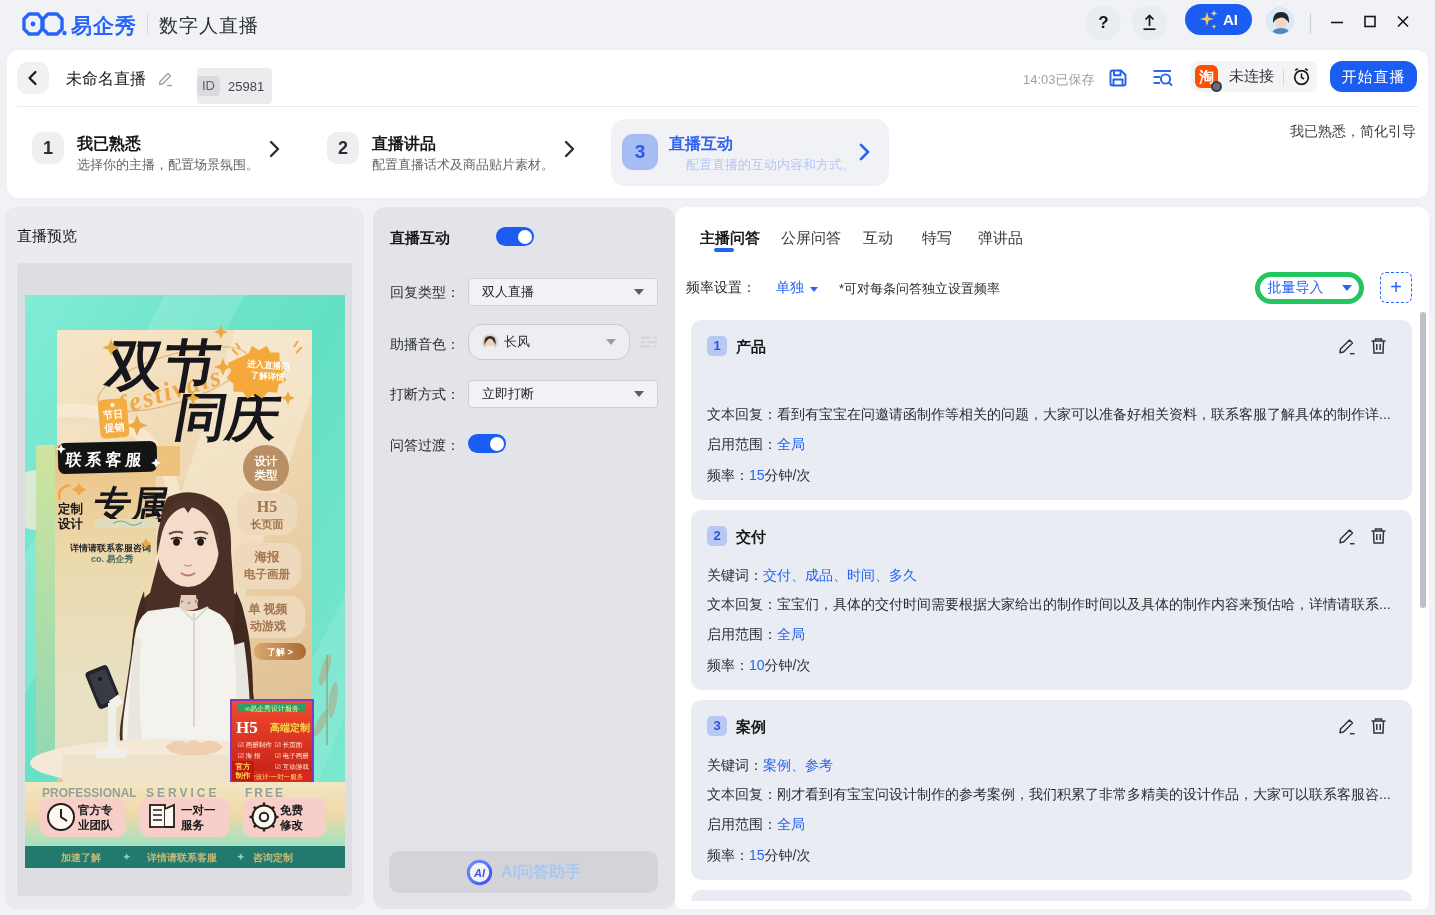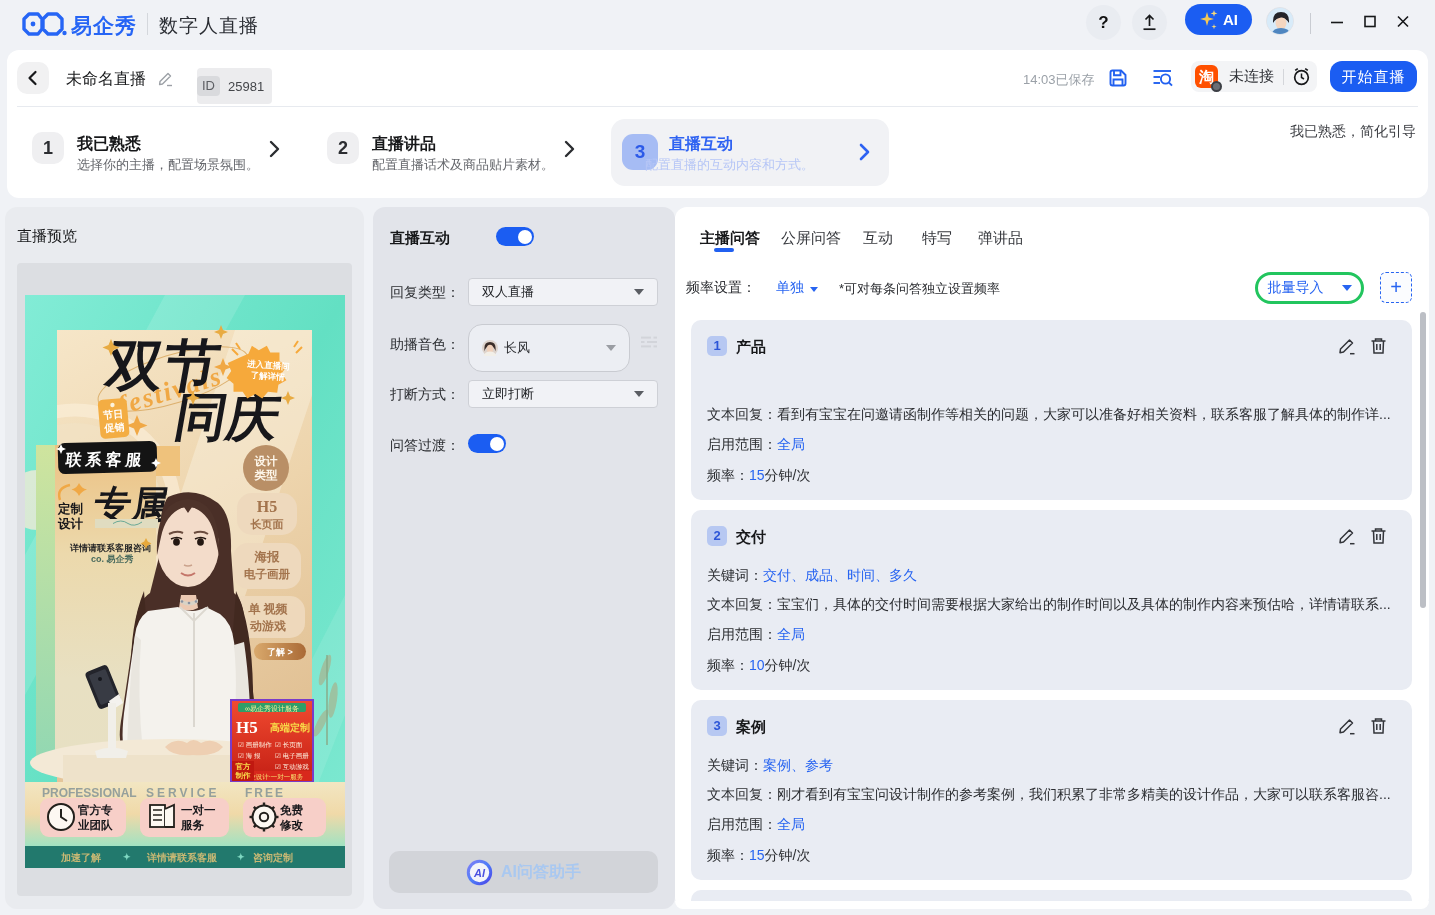--- a/index.html
+++ b/index.html
@@ -53,21 +53,21 @@
   .caret { margin-left:auto; width:0; height:0; border-left:5px solid transparent; border-right:5px solid transparent; border-top:6px solid #5a5d63; }
   #aihelperbtn { left:389px; top:851px; width:269px; height:42px; background:#d2d4d9; border-radius:10px; display:flex; align-items:center; justify-content:center; gap:8px; }
   #aihelperbtn .t { font-size:16px; font-weight:bold; color:#a9c8f0; }
   #rightpanel { left:675px; top:207px; width:754px; height:702px; background:#fff; border-radius:12px; }
   
   .tab { font-size:15px; color:#34363b; top:229px; }
   .tab.active { font-weight:bold; color:#17181a; }
   #tabline { left:714px; top:248px; width:20px; height:4px; border-radius:2px; background:#2160f0; }
   .blue { color:#2764f1; }
   #freqrow { left:686px; top:279px; font-size:14px; color:#2b2d31; }
-  #importbtn { left:1255px; top:272px; width:109px; height:32px; border:3px solid #22c55e; border-radius:16px; background:#fff; color:#2764f1; font-size:14px; display:flex; align-items:center; justify-content:center; gap:18px;}
+  #importbtn { left:1255px; top:272px; width:109px; height:32px; border:5px solid #22c55e; border-radius:16px; background:#fff; color:#2764f1; font-size:14px; display:flex; align-items:center; justify-content:center; gap:18px;}
   #importbtn .c { width:0; height:0; border-left:5px solid transparent; border-right:5px solid transparent; border-top:6px solid #2764f1; }
   #plusbtn { left:1380px; top:272px; width:32px; height:31px; border:1px dashed #2764f1; border-radius:6px; background:#fbfcfe; color:#2764f1; font-size:20px; text-align:center; line-height:29px; }
   
   .qcard { left:691px; width:721px; height:180px; background:#e9ecf3; border-radius:10px; }
   .qchip { left:16px; top:16px; width:20px; height:20px; border-radius:5px; background:#b7c8f2; color:#2c55d8; font-size:13px; font-weight:bold; text-align:center; line-height:20px; position:absolute;}
   .qtitle { left:45px; top:18px; font-size:15px; font-weight:bold; color:#17181a; position:absolute; }
   .qrow { left:16px; font-size:14px; color:#2b2d31; position:absolute; white-space:nowrap; overflow:hidden; width:690px;}
   .qicons { right:25px; top:17px; position:absolute; display:flex; gap:14px; }
   #scrollthumb { left:1420px; top:312px; width:6px; height:296px; border-radius:3px; background:#bcbfc5; }
   #card4strip { left:691px; top:890px; width:721px; height:11px; background:#e9ecf3; border-radius:10px 10px 0 0; }
@@ -171,21 +171,21 @@
   </svg>
 <div class="abs stepchip" style="left:327px;top:132px">2</div>
 <div class="abs steptitle" style="left:372px;top:134px">直播讲品</div>
 <div class="abs stepsub" style="left:372px;top:156px">配置直播话术及商品贴片素材。</div>
 <svg class="abs" style="left:561px;top:140px" width="16" height="18" viewBox="0 0 16 18">
     <path d="M5 2 L12 9 L5 16" fill="none" stroke="#2b2d31" stroke-width="2.4" stroke-linecap="round" stroke-linejoin="round"></path>
   </svg>
 <div id="step3box" class="abs"></div>
 <div id="step3chip" class="abs">3</div>
 <div class="abs steptitle" style="left:669px;top:134px;color:#2e62f2">直播互动</div>
-<div class="abs stepsub" style="left:645px;top:156px;color:#b6c6f6">配置直播的互动内容和方式。</div>
+<div class="abs stepsub" style="left:686px;top:156px;color:#b6c6f6">配置直播的互动内容和方式。</div>
 <svg class="abs" style="left:856px;top:143px" width="16" height="18" viewBox="0 0 16 18">
     <path d="M5 2 L12 9 L5 16" fill="none" stroke="#2e62f2" stroke-width="2.6" stroke-linecap="round" stroke-linejoin="round"></path>
   </svg>
 <div id="guide" class="abs">我已熟悉，简化引导</div>
 
 <div id="leftpanel" class="abs"></div>
 <div id="lp-title" class="abs">直播预览</div>
 <div id="lp-inner" class="abs"></div>
 <svg id="poster" class="abs" width="320" height="573" viewBox="0 0 320 573">
   <defs>
@@ -432,21 +432,21 @@
 <div class="abs" style="left:390px;top:229px;font-size:15px;font-weight:bold;color:#17181a">直播互动</div>
 <div class="abs toggle" style="left:496px;top:227px">
     <div class="knob"></div>
   </div>
 <div class="abs mlabel" style="left:390px;top:284px">回复类型：</div>
 <div class="abs dropdown" style="left:468px;top:278px">
     <span>双人直播</span>
     <span class="caret"></span>
   </div>
 <div class="abs mlabel" style="left:390px;top:336px">助播音色：</div>
-<div class="abs dropdown" style="left:468px;top:324px;width:162px;height:48px;border-radius:14px;background:#eceef3;border-color:#c9cbd1;color:#2b2d31">
+<div class="abs dropdown" style="left:468px;top:324px;width:162px;height:36px;border-radius:14px;background:#eceef3;border-color:#c9cbd1;color:#2b2d31">
   <svg width="16" height="16" viewBox="0 0 20 20" style="margin-right:6px;flex:none">
     <circle cx="10" cy="10" r="10" fill="#ddd3cc"></circle>
     <path d="M3 10 Q3 2.5 10 2.5 Q17 2.5 17 10 L17 14 Q15 7.5 10 7.5 Q5 7.5 3 14 Z" fill="#3a2c28"></path>
     <ellipse cx="10" cy="11" rx="4" ry="5" fill="#f0d0ba"></ellipse>
     <path d="M2 20 Q4 14.5 10 14.5 Q16 14.5 18 20 Z" fill="#f2efe8"></path>
   </svg>
   <span>长风</span>
     <span class="caret" style="border-top-color:#9a9da3"></span>
 </div>
 <svg class="abs" style="left:641px;top:334px" width="16" height="16" viewBox="0 0 16 16">

